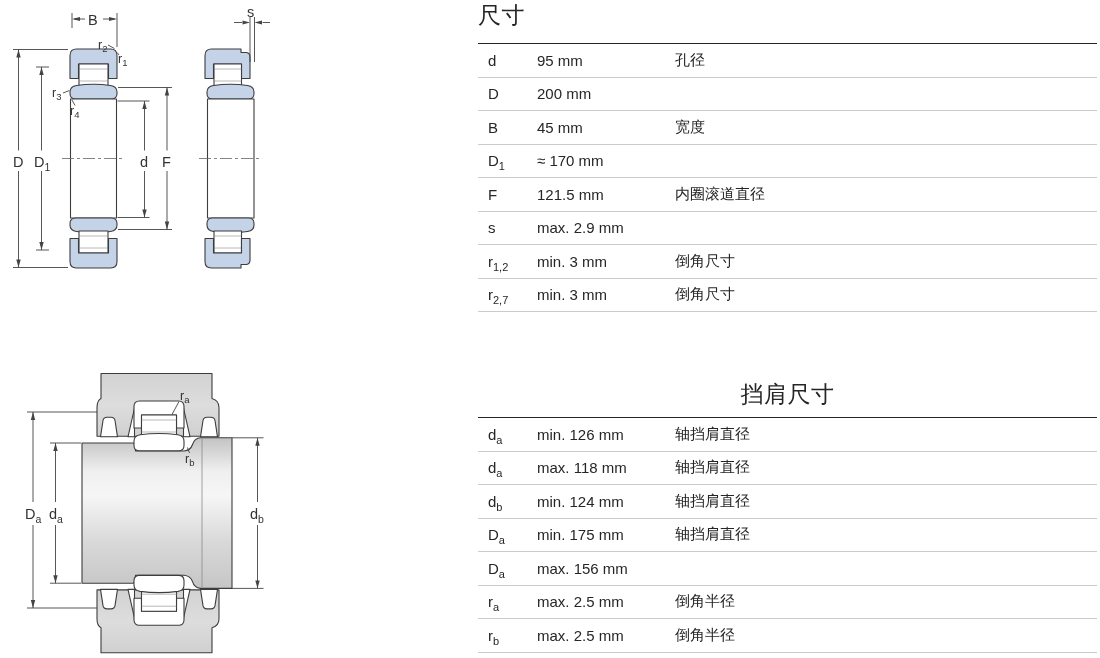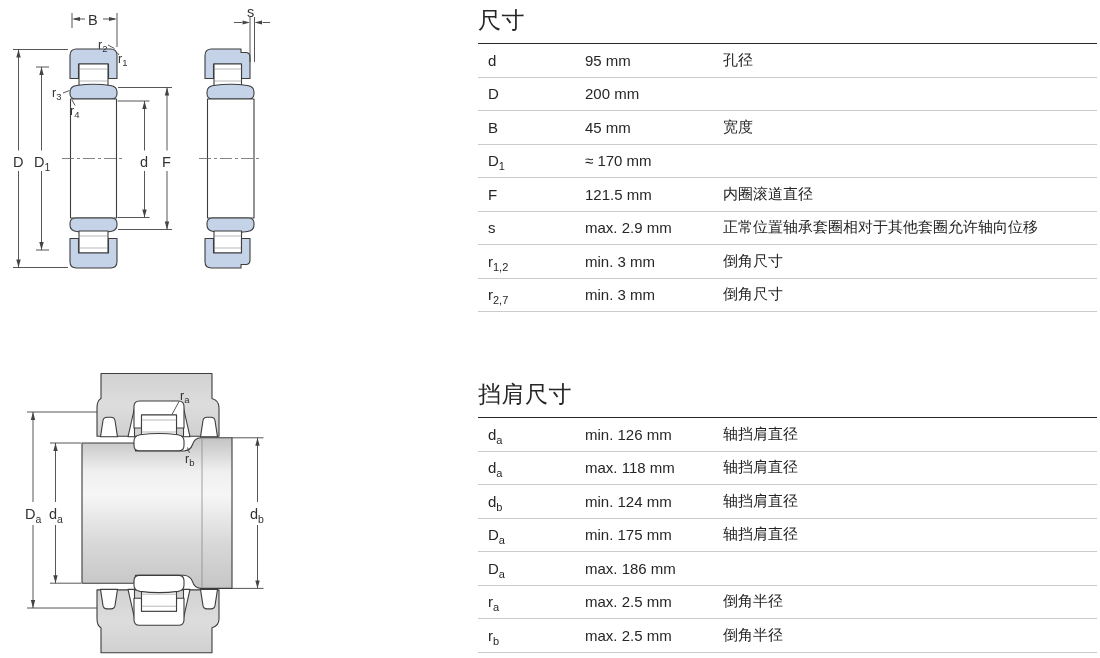--- a/index.html
+++ b/index.html
@@ -3,28 +3,28 @@
 <meta charset="utf-8">
 <style>
   html,body{margin:0;padding:0;background:#fff;}
   body{width:1100px;height:658px;position:relative;overflow:hidden;
        font-family:"Liberation Sans",sans-serif;color:#262626;}
   .diagram-svg{position:absolute;left:0;}
   #topDiagram{top:0;}
   #bottomDiagram{top:368px;}
   .tables{position:absolute;left:478px;top:0;width:619px;}
   .sec-head{box-sizing:border-box;border-bottom:1px solid #262626;}
-  .sec1 .sec-head{height:44px;padding-top:5px;}
+  .sec1 .sec-head{height:44px;}
   .sec2{margin-top:66px;}
-  .sec2 .sec-head{height:40px;padding-top:1px;}
+  .sec2 .sec-head{height:40px;padding-top:1px;text-align:center;}
   .sec-title{font-size:23px;font-weight:400;margin:0;color:#262626;letter-spacing:.5px;}
   .row{display:flex;align-items:center;height:33.5px;box-sizing:border-box;
        border-bottom:1px solid #cbcbcb;font-size:15px;color:#262626;}
   .sym{width:49px;padding-left:10px;flex:none;}
-  .val{width:138px;flex:none;margin-left:48px;}
+  .val{width:138px;flex:none;}
   .desc{flex:1;}
   sub{font-size:11px;line-height:0;}
   svg text{font-family:"Liberation Sans",sans-serif;fill:#333;}
 </style>
 </head>
 <body>
 
 <svg id="topDiagram" class="diagram-svg" width="290" height="312" viewBox="0 0 290 312">
   <g stroke="#3d3d3d" stroke-width="1.1" stroke-linejoin="round">
 
@@ -204,21 +204,20 @@
         <span class="val">≈ 170 mm</span>
       </div>
       <div class="row">
         <span class="sym"><span>F</span><sub></sub></span>
         <span class="val">121.5 mm</span>
         <span class="desc">内圈滚道直径</span>
       </div>
       <div class="row">
         <span class="sym"><span>s</span><sub></sub></span>
         <span class="val">max. 2.9 mm</span>
-        <span class="desc">正常位置轴承套圈相对于其他套圈允许轴向位移</span>
       </div>
       <div class="row">
         <span class="sym"><span>r</span><sub>1,2</sub></span>
         <span class="val">min. 3 mm</span>
         <span class="desc">倒角尺寸</span>
       </div>
       <div class="row">
         <span class="sym"><span>r</span><sub>2,7</sub></span>
         <span class="val">min. 3 mm</span>
         <span class="desc">倒角尺寸</span>
@@ -246,21 +245,21 @@
         <span class="val">min. 124 mm</span>
         <span class="desc">轴挡肩直径</span>
       </div>
       <div class="row">
         <span class="sym"><span>D</span><sub>a</sub></span>
         <span class="val">min. 175 mm</span>
         <span class="desc">轴挡肩直径</span>
       </div>
       <div class="row">
         <span class="sym"><span>D</span><sub>a</sub></span>
-        <span class="val">max. 186 mm</span>
+        <span class="val">max. 156 mm</span>
       </div>
       <div class="row">
         <span class="sym"><span>r</span><sub>a</sub></span>
         <span class="val">max. 2.5 mm</span>
         <span class="desc">倒角半径</span>
       </div>
       <div class="row">
         <span class="sym"><span>r</span><sub>b</sub></span>
         <span class="val">max. 2.5 mm</span>
         <span class="desc">倒角半径</span>

